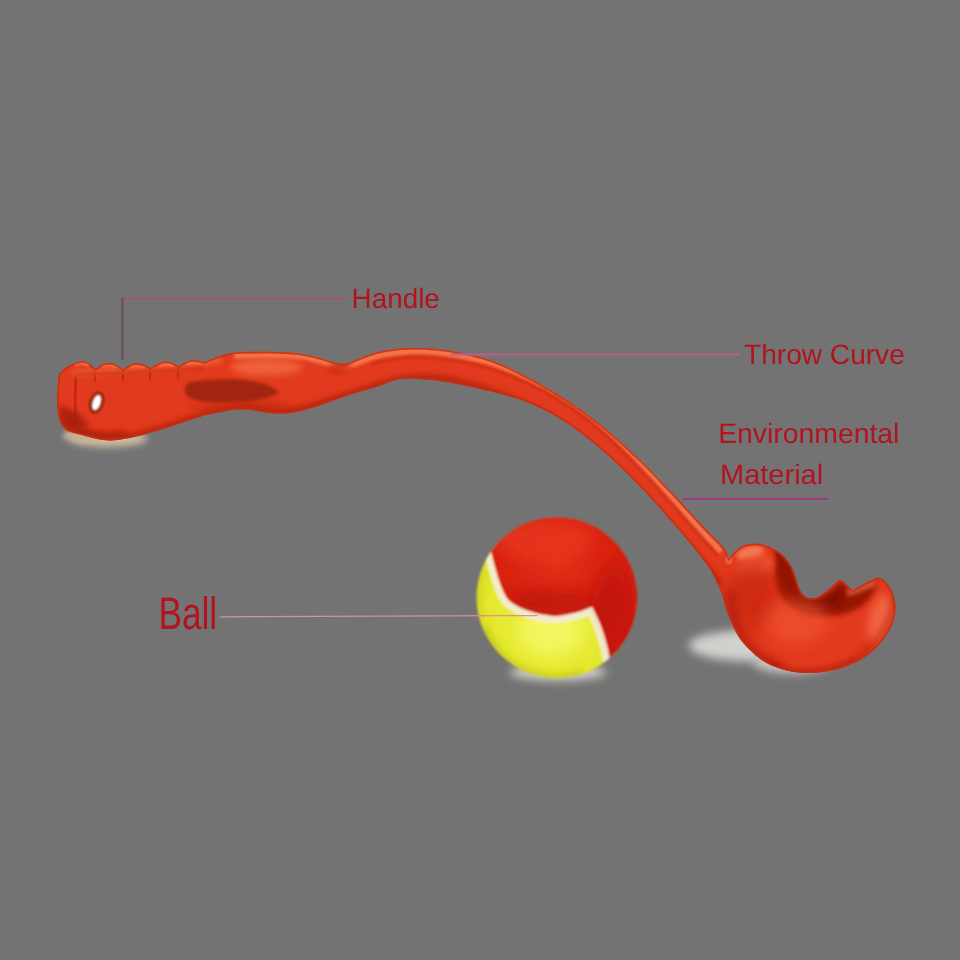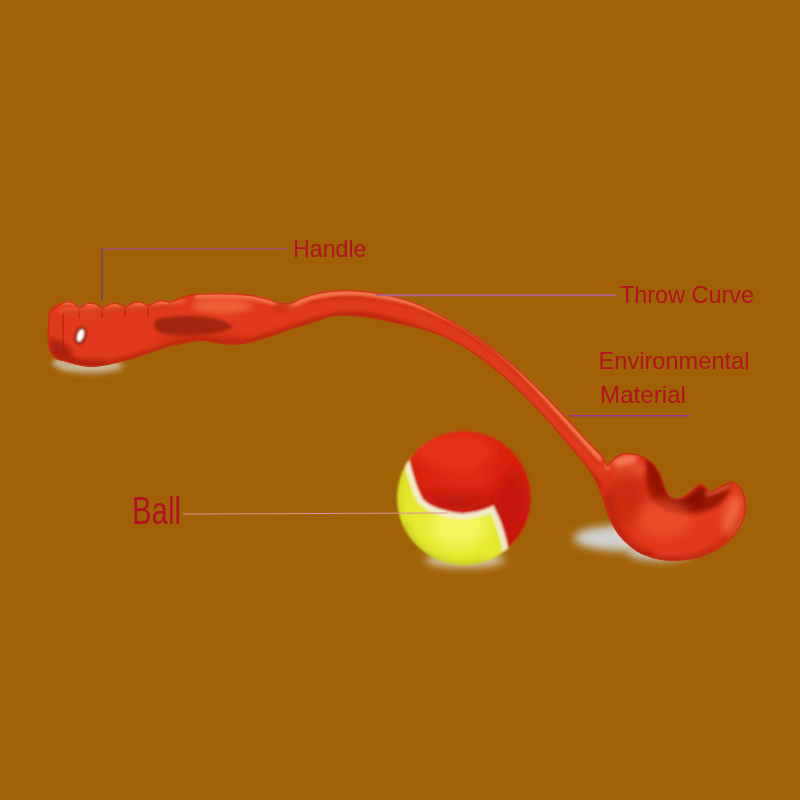--- a/index.html
+++ b/index.html
@@ -1,16 +1,16 @@
 <!DOCTYPE html>
 <html><head>
 <meta charset="utf-8">
 <style>
 html,body{margin:0;padding:0;background:#fff;}
-#stage{width:800px;height:800px;position:relative;background:#a16207;overflow:hidden;}
+#stage{width:800px;height:800px;position:relative;background:#737373;overflow:hidden;}
 text{font-family:"Liberation Sans",sans-serif;}
 </style>
 </head>
 <body>
 <div id="stage">
 <svg width="800" height="800" viewBox="0 0 800 800">
 <defs>
 <filter id="b1" x="-30%" y="-30%" width="160%" height="160%">
           <feGaussianBlur stdDeviation="1"></feGaussianBlur>
         </filter>

